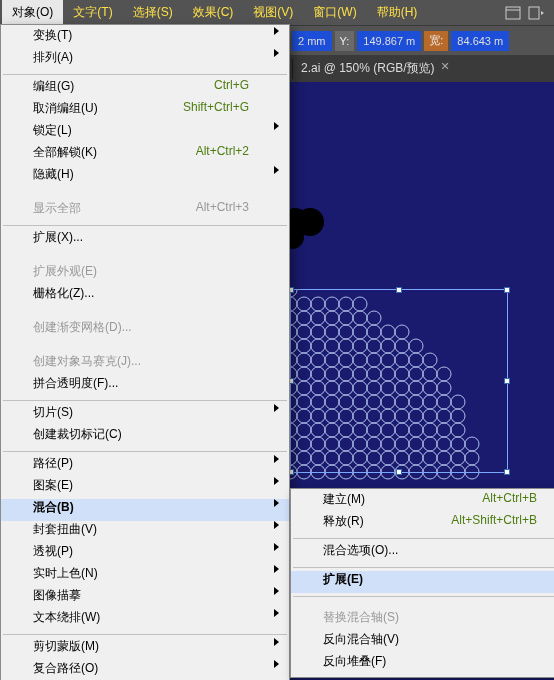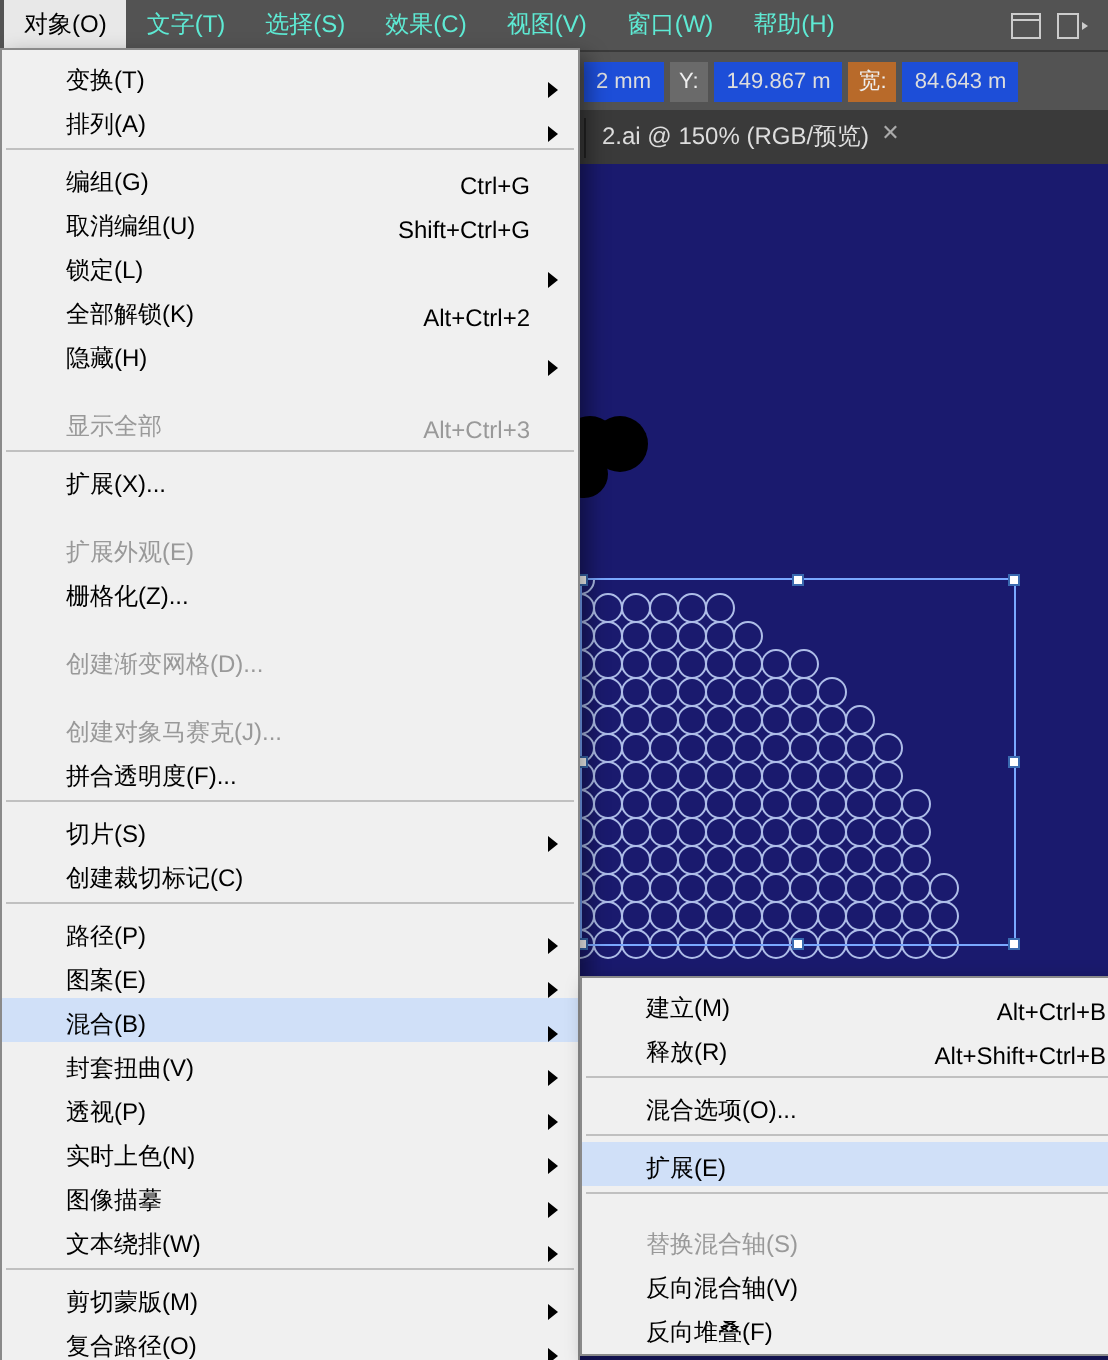--- a/index.html
+++ b/index.html
@@ -1,19 +1,19 @@
 <!DOCTYPE html>
 <html><head>
 <meta charset="utf-8">
 <style>
 * { margin: 0; padding: 0; box-sizing: border-box; font-family: "Microsoft YaHei", Arial, sans-serif; }
 body { width: 554px; height: 680px; background: #1a1a6e; overflow: hidden; position: relative; }
 
 .menubar { height: 25px; background: #535353; display: flex; align-items: center; padding: 0 2px; position: relative; z-index: 10; }
-.menubar-item { color: #5eead4; font-size: 12px; padding: 4px 10px; cursor: default; }
+.menubar-item { color: #fde047; font-size: 12px; padding: 4px 10px; cursor: default; }
 .menubar-item.active { background: #e8e8e8; color: #000; text-align: center; }
 .menubar-icons { margin-left: auto; display: flex; gap: 6px; padding-right: 6px; }
 .mb-icon { width: 18px; height: 18px; color: #ccc; display: flex; align-items: center; justify-content: center; }
 
 .options-bar { height: 30px; background: #535353; border-top: 1px solid #3a3a3a; display: flex; align-items: center; padding-left: 292px; gap: 3px; position: relative; z-index: 5; }
 .opt-label { background: #6a6a6a; color: #eee; font-size: 11px; padding: 2px 5px; height: 20px; display: flex; align-items: center; }
 .opt-label.orange { background: #b86a2a; }
 .opt-value { background: #1d4ed8; color: #ddd; font-size: 11px; padding: 2px 6px; height: 20px; display: flex; align-items: center; }
 
 .tab-bar { height: 27px; background: #3a3a3a; display: flex; align-items: center; padding-left: 292px; position: relative; z-index: 5; }
@@ -24,24 +24,24 @@
 .canvas { position: absolute; top: 82px; left: 290px; right: 0; bottom: 0; background: #1a1a6e; }
 .bbox { position: absolute; top: 207px; left: 0; width: 218px; height: 184px; border: 1px solid #7aa8ff; }
 .handle { position: absolute; width: 6px; height: 6px; background: #fff; border: 1px solid #3a6ab0; }
 .h-tl { top: -3px; left: -3px; } .h-tr { top: -3px; right: -3px; }
 .h-bl { bottom: -3px; left: -3px; } .h-br { bottom: -3px; right: -3px; }
 .h-tm { top: -3px; left: 50%; margin-left: -3px; } .h-bm { bottom: -3px; left: 50%; margin-left: -3px; }
 .h-ml { top: 50%; left: -3px; margin-top: -3px; } .h-mr { top: 50%; right: -3px; margin-top: -3px; }
 
 .menu { position: absolute; background: #f0f0f0; border: 1px solid #8a8a8a; box-shadow: 4px 4px 10px rgba(0,0,0,0.4); }
 .main-menu { top: 24px; left: 0; width: 290px; z-index: 20; padding: 2px 0; }
-.menu-item { display: flex; align-items: flex-end; height: 22px; padding: 0 24px 0 32px; font-size: 12px; color: #000; position: relative; }
+.menu-item { display: flex; align-items: flex-start; height: 22px; padding: 0 40px 0 32px; font-size: 12px; color: #000; position: relative; }
 .menu-item.disabled { color: #999; margin-top: 12px; }
-.menu-item.highlight { background: #d0e0f8; }
-.menu-shortcut { margin-left: auto; color: #000000; }
+.menu-item.highlight { background: #d0e0f8; font-weight: bold; }
+.menu-shortcut { margin-left: auto; color: #4d7c0f; }
 .menu-item.disabled .menu-shortcut { color: #999; }
 .menu-sep { height: 1px; background: #c0c0c0; margin: 3px 2px; }
 .submenu-arrow { position: absolute; right: 10px; width: 0; height: 0; border-left: 5px solid #000; border-top: 4px solid transparent; border-bottom: 4px solid transparent; }
 
 .sub-menu { top: 488px; left: 290px; width: 288px; z-index: 25; padding: 2px 0; }
 </style>
 </head>
 <body>
 
 <div class="menubar">

